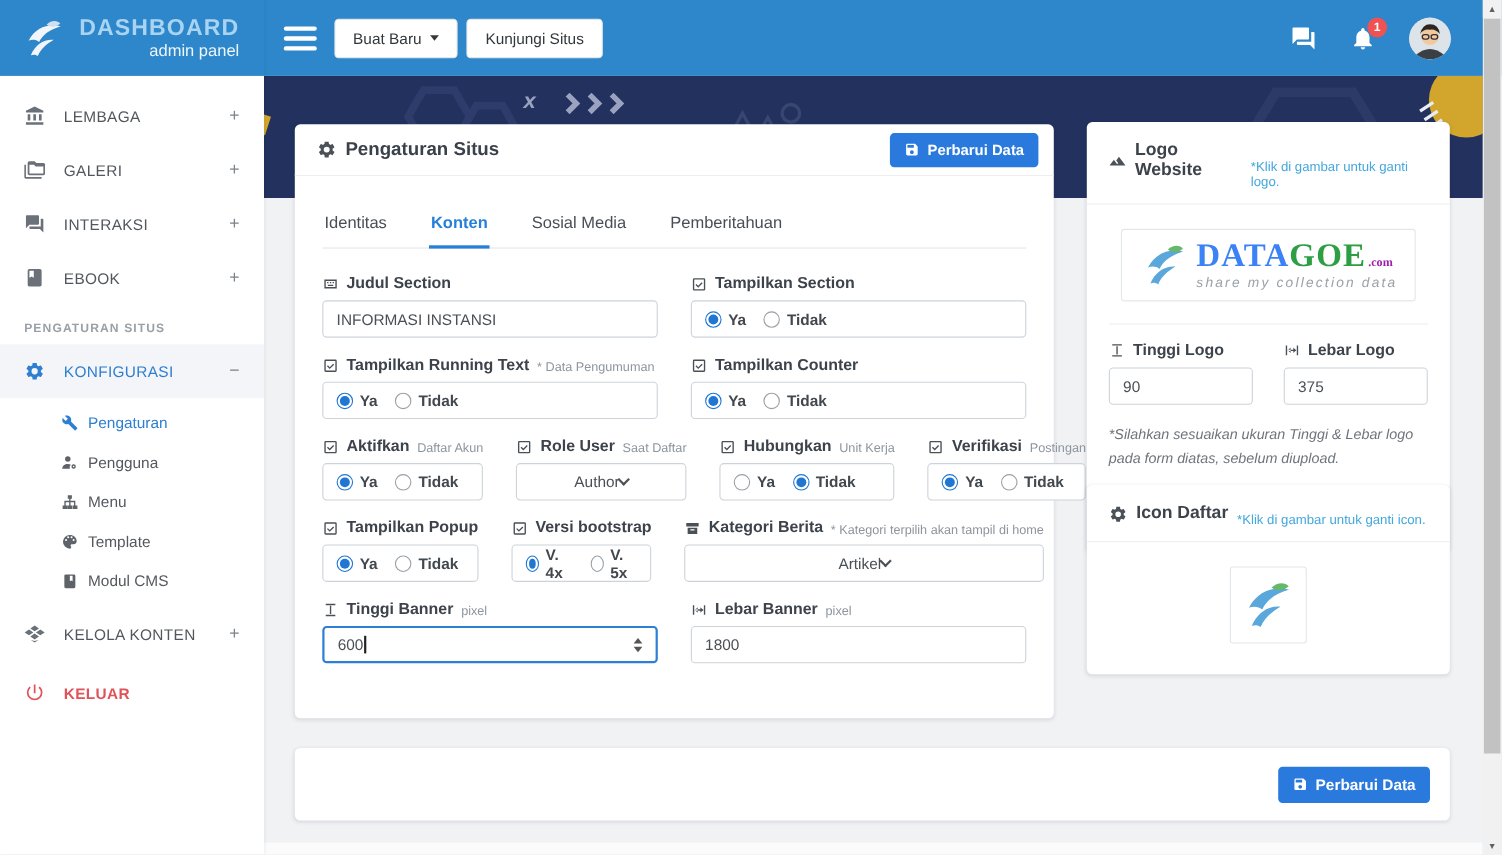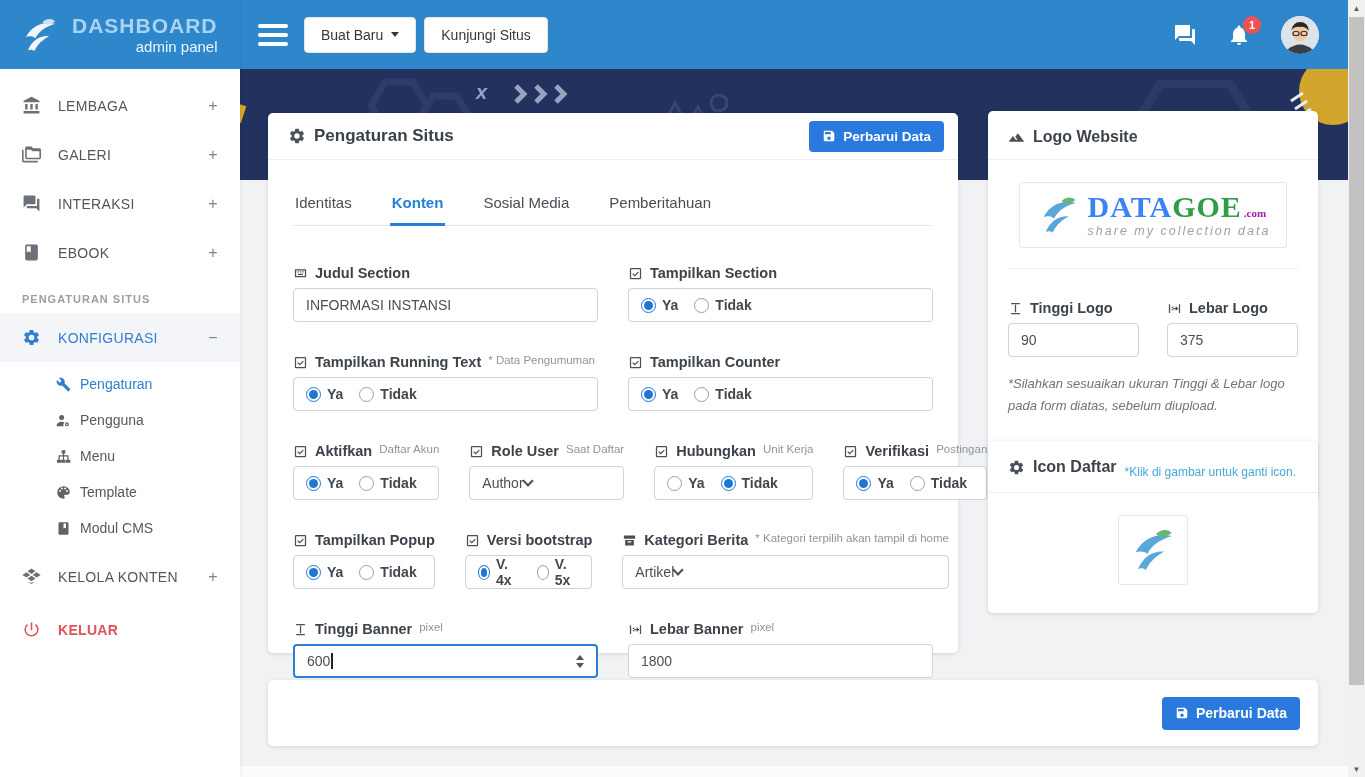--- a/index.html
+++ b/index.html
@@ -71,33 +71,33 @@
 
   
   .tabs { display:flex; gap:36px; margin:24px 25px 0; border-bottom:1px solid #e3e6ea; }
   .tab { padding:10px 2px 12px; font-size:15px; color:#474e56; cursor:pointer; border-bottom:3px solid transparent; margin-bottom:-1px; }
   .tab.active { color:#2680d9; font-weight:bold; border-bottom-color:#2680d9; }
 
   
   .form { padding:24px 25px 0; }
   .frow { display:grid; grid-template-columns:1fr 1fr; column-gap:30px; margin-bottom:17px; }
   .split { display:grid; grid-template-columns:1fr 1fr; column-gap:30px; }
-  .lbl { display:flex; align-items:flex-start; gap:7px; margin-bottom:7px; font-weight:bold; color:#3d434b; font-size:14.5px; white-space:nowrap;margin-top:15px; }
+  .lbl { display:flex; align-items:flex-end; gap:7px; margin-bottom:7px; font-weight:bold; color:#3d434b; font-size:14.5px; white-space:nowrap; }
   .lbl .licon { width:15px; height:15px; color:#4a5056; align-self:center; flex:0 0 15px; }
   .lbl .licon svg { width:15px; height:15px; fill:currentColor; display:block; }
   .lbl .hint { font-weight:normal; font-size:11.5px; color:#8d959d; }
   .box { height:34px; border:1px solid #cdd3d9; border-radius:4px; background:#fff; display:flex; align-items:center; padding:0 12px; font-size:14px; color:#4a5056; width:100%; }
   input.box { outline:none; font-family:"Liberation Sans",sans-serif; }
   .box.focus { border:2px solid #2b7fd4; }
   .radio-box { gap:16px; }
   .radio { display:flex; align-items:center; gap:6px; font-weight:bold; color:#42484e; font-size:14px; cursor:pointer; }
   .rdot { width:15px; height:15px; border:1.5px solid #9aa0a6; border-radius:50%; background:#fff; position:relative; }
   .rdot.on { border-color:#1f76d3; }
   .rdot.on::after { content:""; position:absolute; inset:2px; border-radius:50%; background:#1f76d3; }
-  .select { justify-content:flex-start; cursor:pointer; }
+  .select { justify-content:center; cursor:pointer; }
   .chev { width:8px; height:8px; border-right:2px solid #4a5056; border-bottom:2px solid #4a5056; transform:rotate(45deg); margin-top:-4px; }
   .spin { margin-left:auto; display:flex; flex-direction:column; gap:3px; align-items:center; }
   .spin i { width:0; height:0; border-left:4px solid transparent; border-right:4px solid transparent; }
   .spin .up { border-bottom:5px solid #555; }
   .spin .dn { border-top:5px solid #555; }
   .tcaret { width:1.5px; height:16px; background:#222; margin-left:1px; }
 
   
   .rc-header { display:flex; align-items:baseline; gap:8px; padding:17px 20px 13px; border-bottom:1px solid #edeff3; }
   .rc-title { font-size:16px; font-weight:bold; color:#3d434b; display:flex; align-items:center; gap:8px; }
@@ -581,20 +581,21 @@
   </div>
 
   <div class="card" id="logo-card">
     <div class="rc-header">
       <div class="rc-title">
         <svg viewBox="0 0 24 24">
             <path d="M14 6l-3.75 5 2.85 3.8-1.6 1.2C9.81 13.75 7 10 7 10l-6 8h22L14 6z"></path>
           </svg>
         <span>Logo Website</span>
       </div>
+      <span class="rc-hint">*Klik di gambar untuk ganti logo.</span>
     </div>
     <div class="logo-box">
       <svg width="46" height="44" viewBox="0 0 100 100">
         <path d="M15 55 C30 25 60 15 88 22 C62 30 46 42 39 58 C32 52 22 52 15 55 Z" fill="#5aa7dc"></path>
         <path d="M56 18 C66 8 81 8 87 16 C79 24 64 26 56 18 Z" fill="#67b86b"></path>
         <path d="M20 88 C30 64 50 51 72 53 C56 63 43 73 36 90 C31 86 25 86 20 88 Z" fill="#5aa7dc"></path>
       </svg>
       <div class="dg-text">
         <div class="dg-row">
           <span class="dg-w1">DATA</span>

